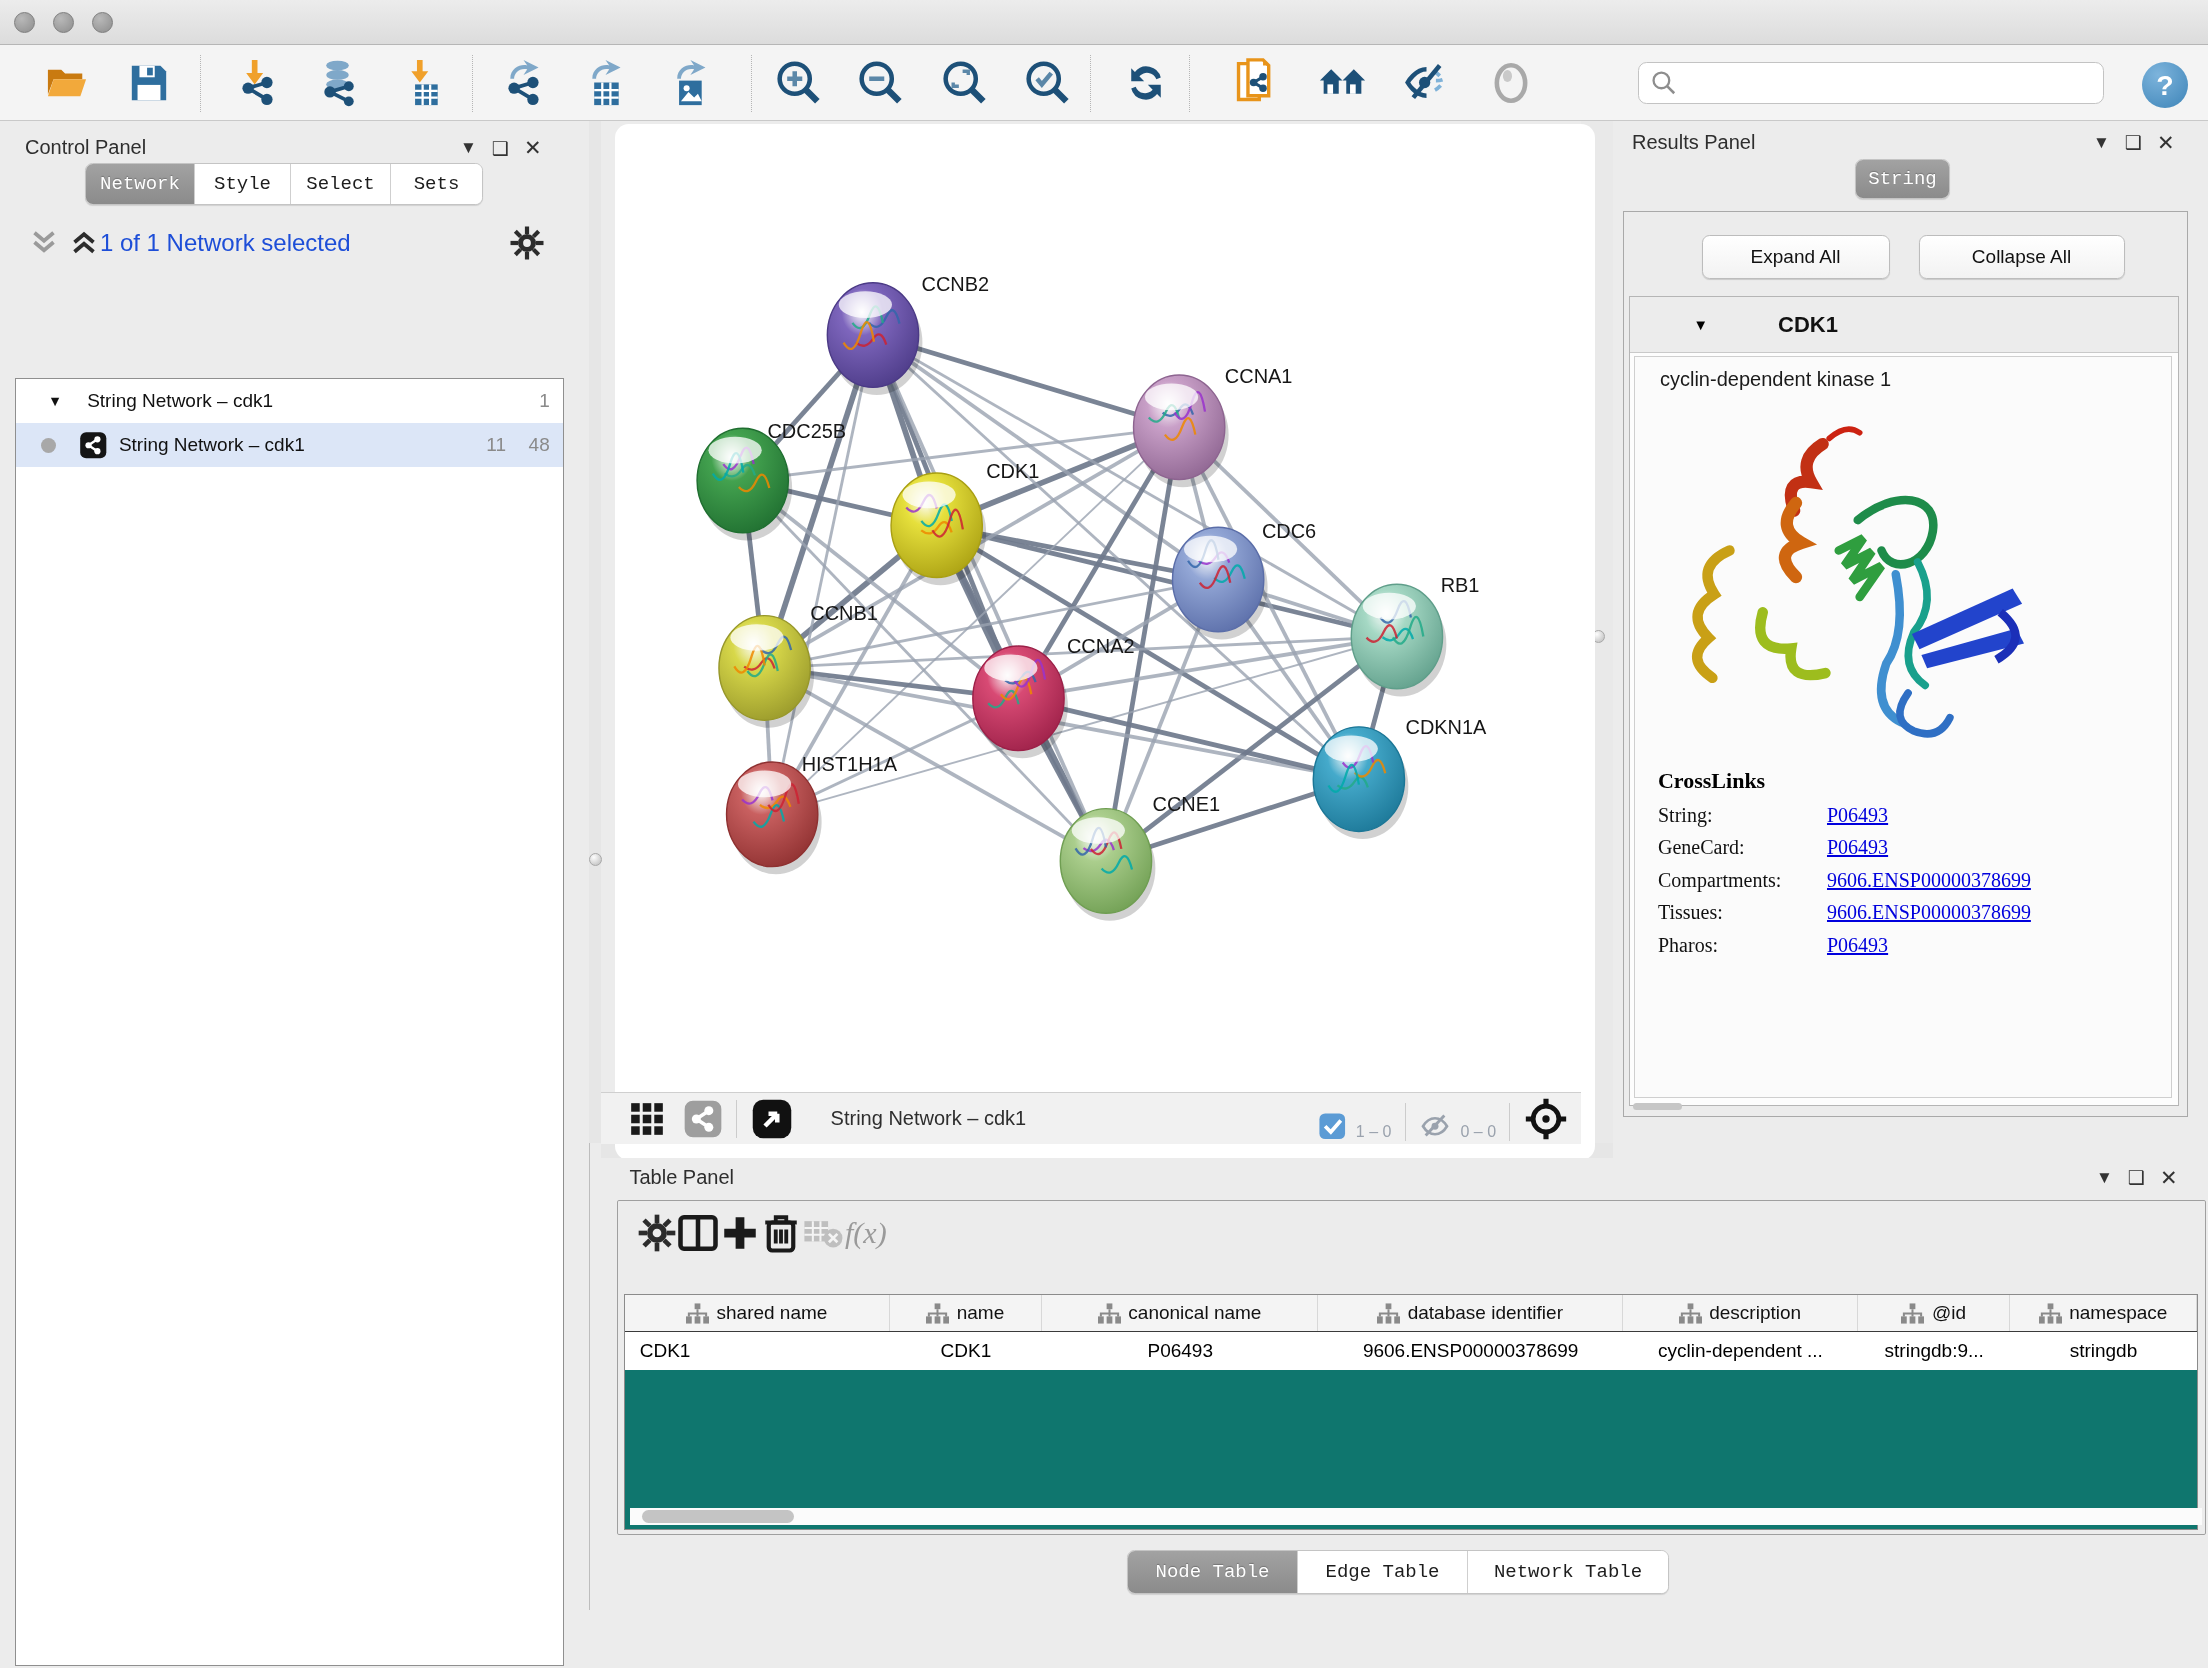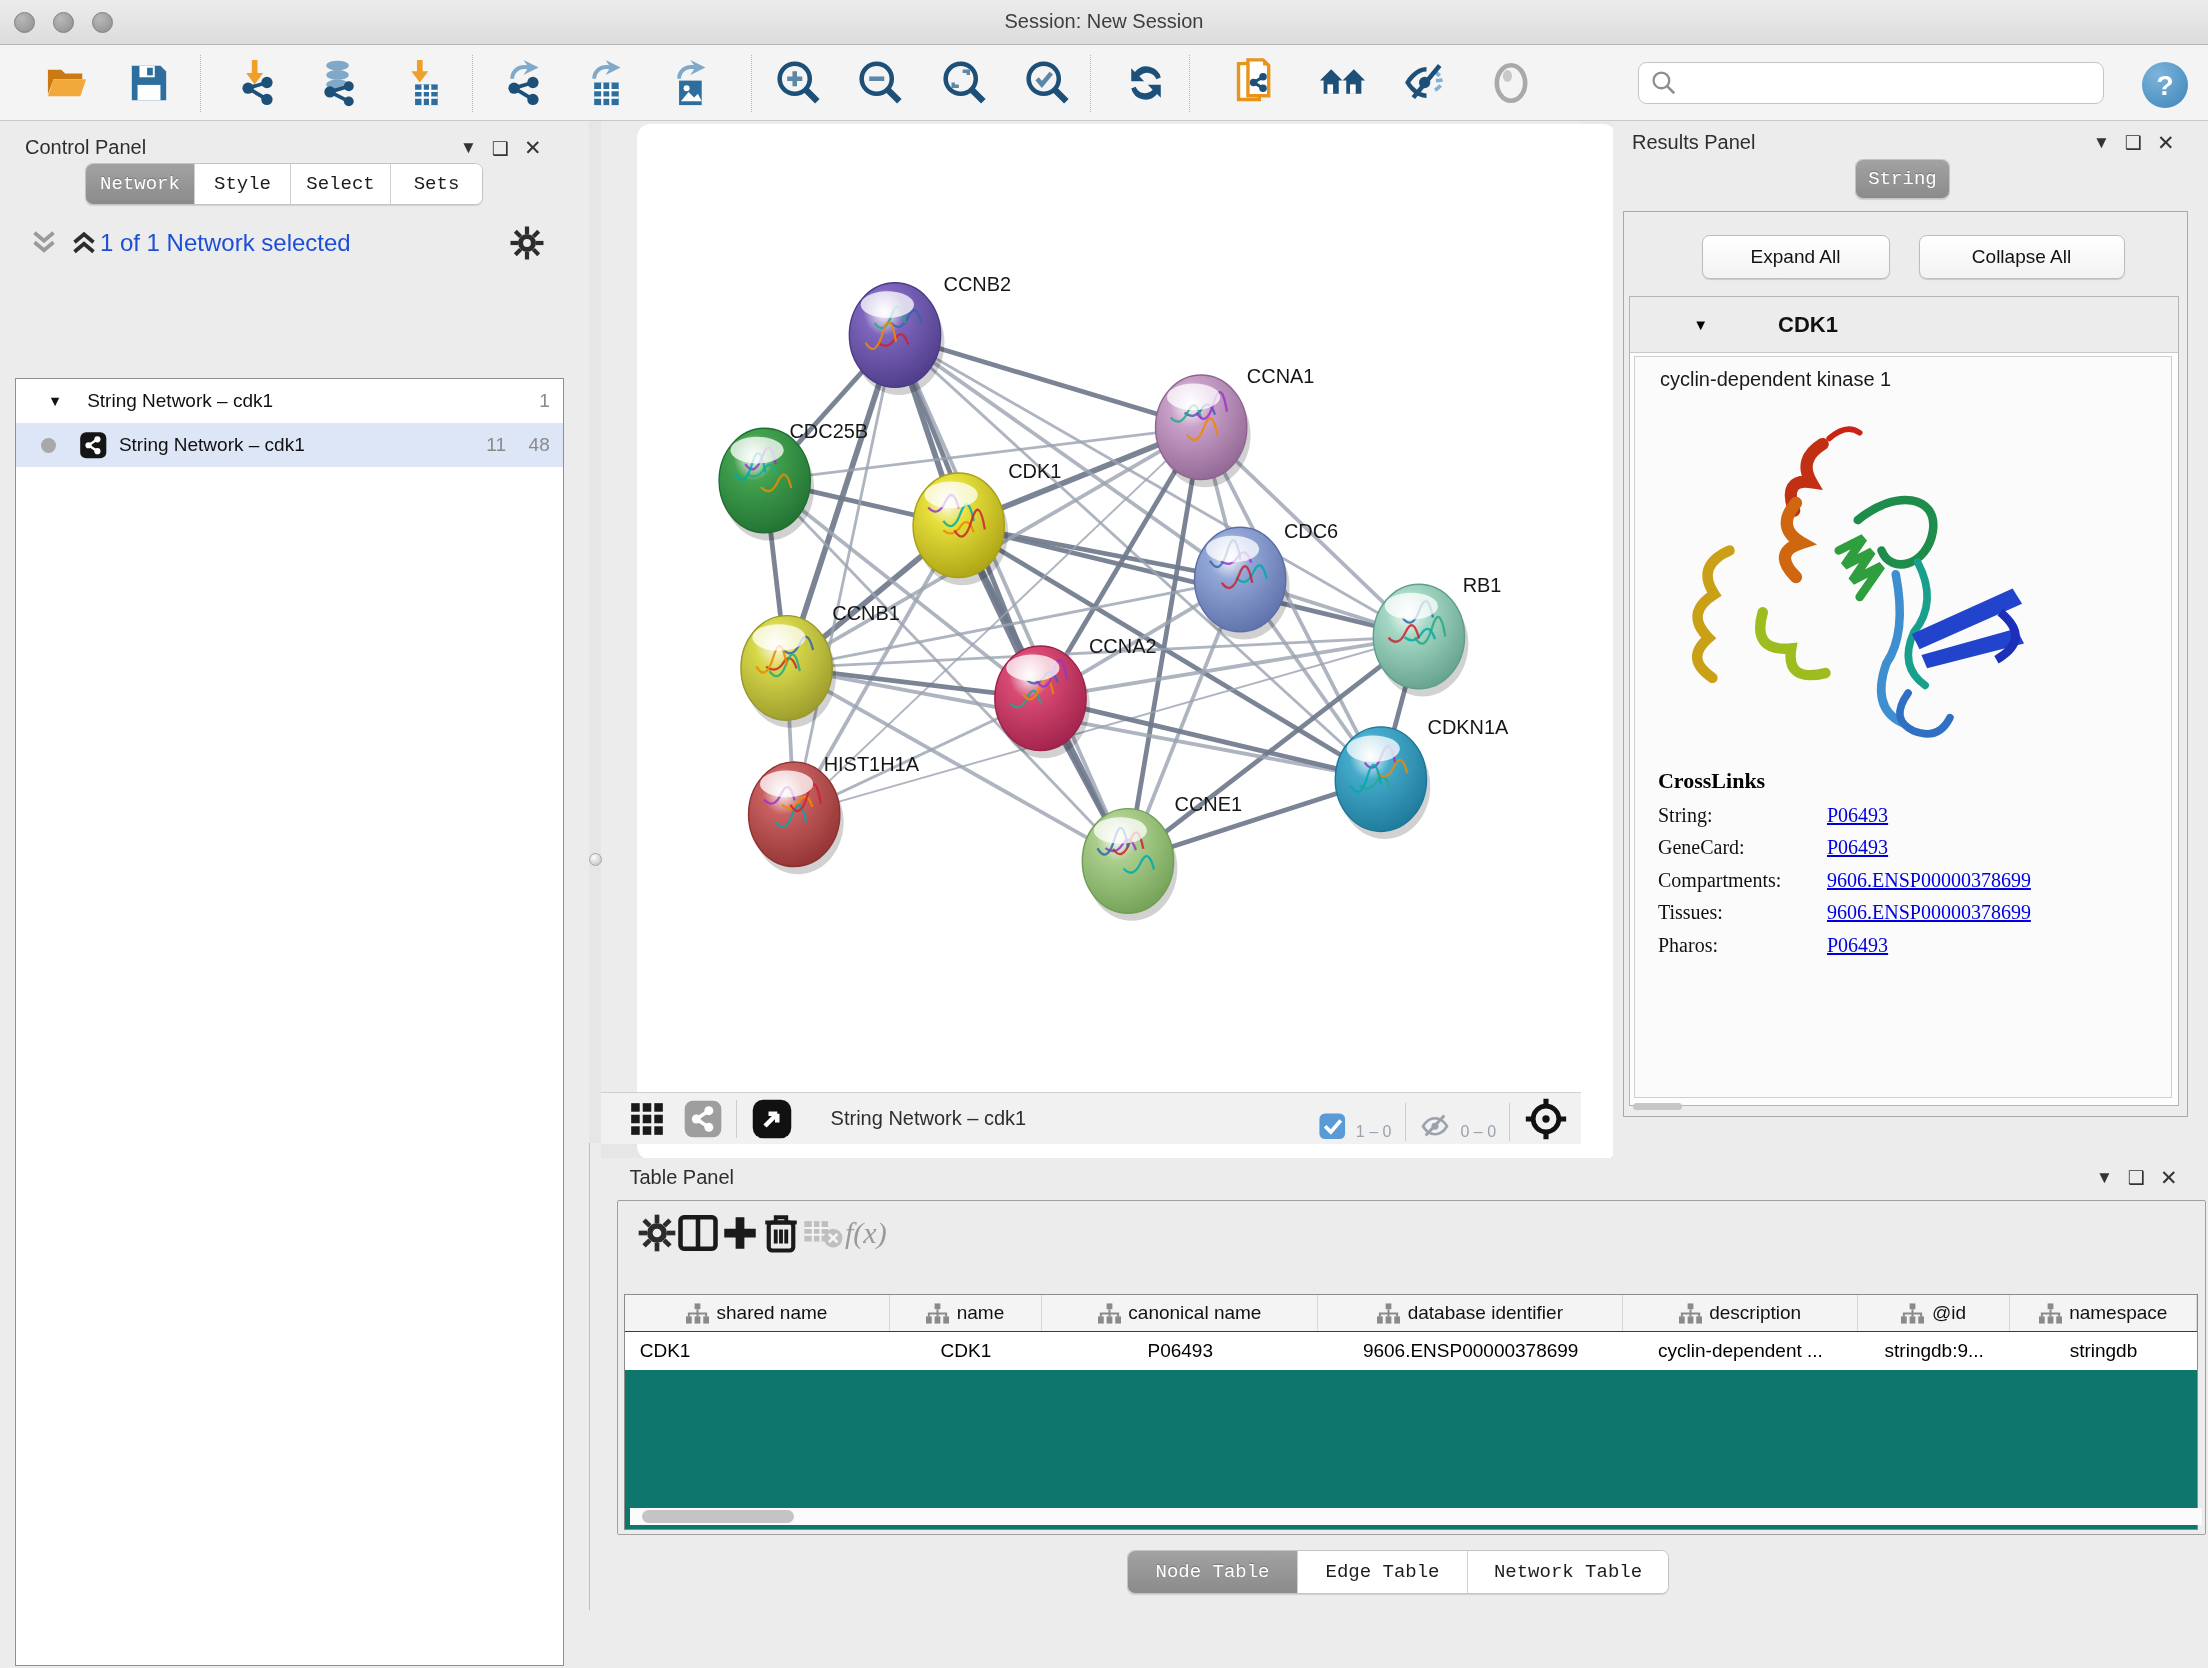--- a/index.html
+++ b/index.html
@@ -34,21 +34,21 @@
        border-right:1px solid #cfcfcf;background:#fff;height:100%;}
   .seg .tab:last-child{border-right:none;}
   .seg .tab.sel{background:linear-gradient(#a2a2a2,#8b8b8b);color:#fff;text-shadow:0 -1px 1px rgba(0,0,0,.25);}
   
   #control-panel{left:0;top:121px;width:589px;height:1489px;background:#ececec;border-right:1px solid #bdbdbd;}
   #cp-list{position:absolute;left:15px;top:257px;width:547px;height:1286px;background:#fff;border:1.9px solid #8f8f8f;}
   .cp-row{position:relative;height:44px;display:flex;align-items:center;font-size:19px;color:#111;}
   .cp-row .right{position:absolute;right:13.3px;color:#8a8a8a;}
   .cp-row.sel{background:#dce6f7;}
   
-  #canvas-wrap{left:637px;top:124px;width:980px;height:1036px;background:#fff;border-radius:14px;}
+  #canvas-wrap{left:615px;top:124px;width:980px;height:1036px;background:#fff;border-radius:14px;}
   #canvas-bar{left:601px;top:1092px;width:980px;height:51px;background:#f1f1f1;
       border-top:1px solid #cfcfcf;display:flex;align-items:center;}
   .cbar-sep{width:1px;height:38px;background:#cccccc;margin:0 13.3px;}
   #hsplit{left:601px;top:1143px;width:1607px;height:15px;background:#e6e6e6;}
   #vsplit-l{left:589px;top:121px;width:12.4px;height:1022px;background:#e6e6e6;}
   #vsplit-r{left:1581px;top:121px;width:32px;height:1022px;background:#e9e9e9;}
   .grip{position:absolute;width:11.4px;height:11.4px;border-radius:50%;
       background:radial-gradient(circle at 35% 30%,#fdfdfd,#b9b9b9);border:1px solid #a8a8a8;}
   
   #results-panel{left:1613px;top:121px;width:595px;height:1038px;background:#ececec;}
@@ -89,21 +89,20 @@
 </style>
 </head>
 <body>
 
 <div id="app">
 
   <div id="titlebar" class="abs">
     <div class="tl" style="left:14.3px"></div>
     <div class="tl" style="left:53px"></div>
     <div class="tl" style="left:92px"></div>
-    <div id="win-title">Session: New Session</div>
   </div>
 
   <div id="toolbar" class="abs">
     <div class="tbtn" style="left:40px">
       <svg width="46" height="42" viewBox="0 0 24 22">
         <path d="M2 4h7l2 2h9v3H5L2 17z" fill="#c97a10"></path>
           <path d="M5 9h17l-3 9H2z" fill="#f2a93b"></path>
       </svg>
       </div>
     <div class="tbtn" style="left:122px">

